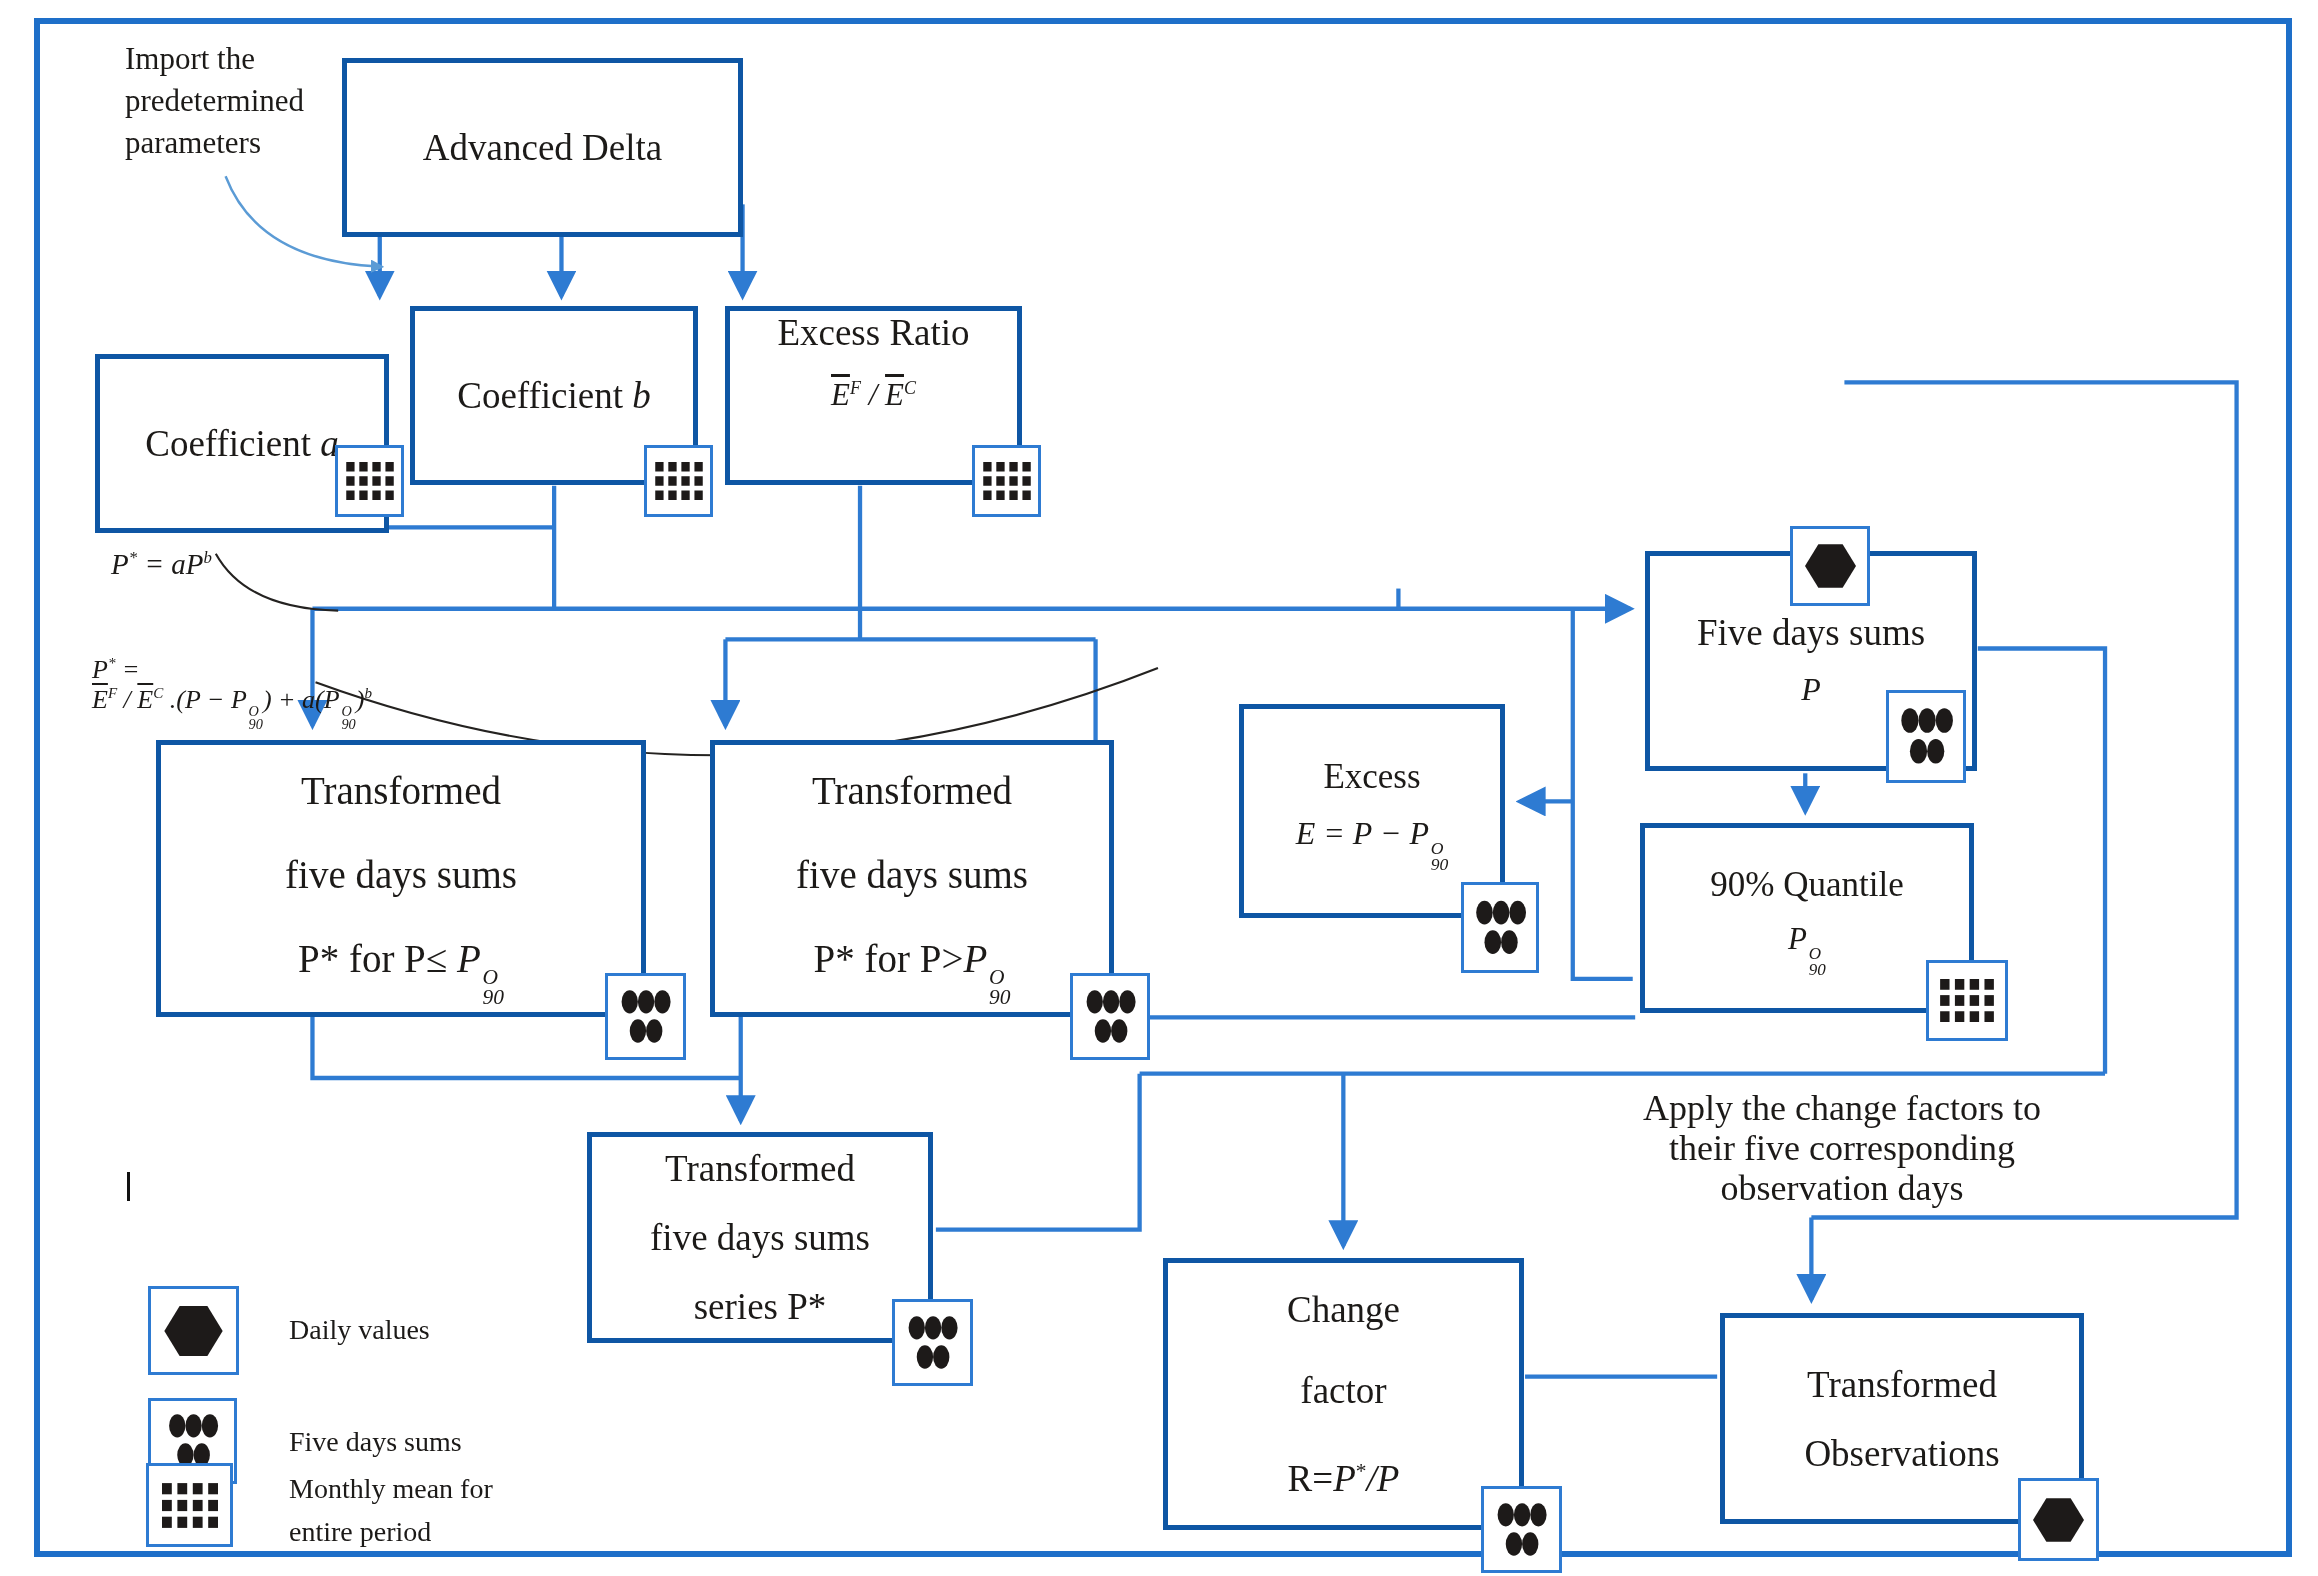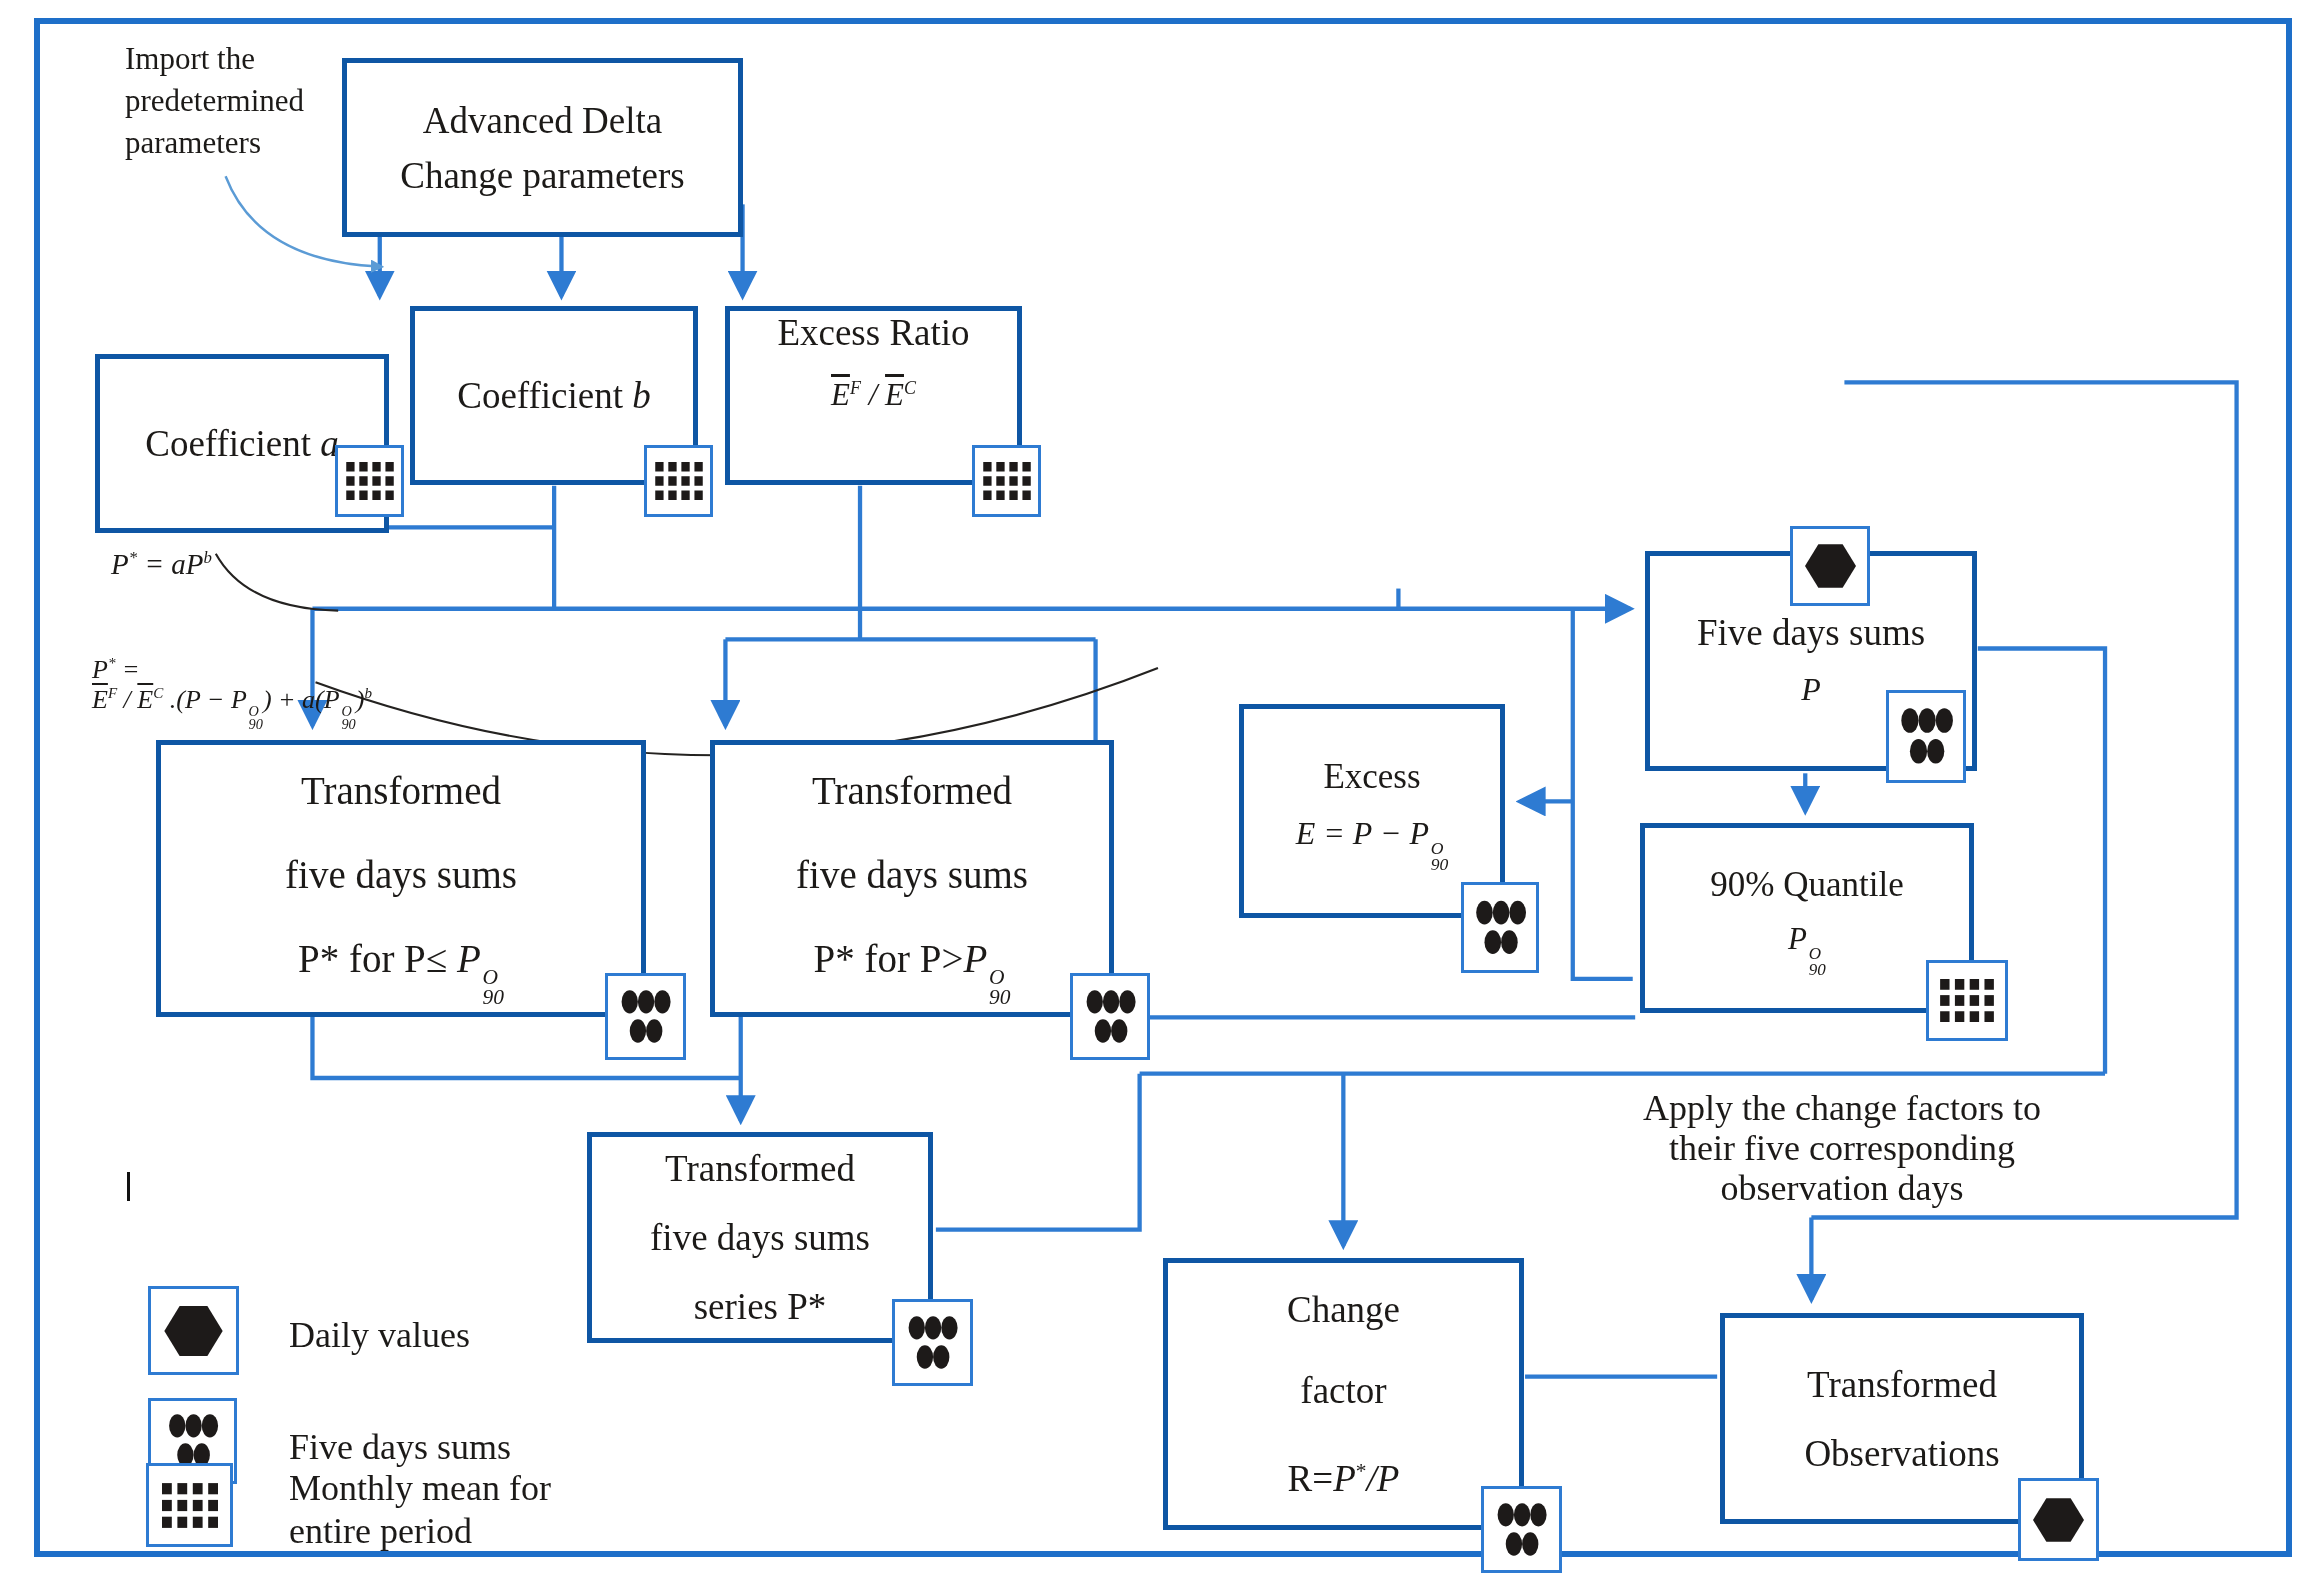--- a/index.html
+++ b/index.html
@@ -27,21 +27,21 @@
   .ov{text-decoration:overline;}
   sup,sub{font-size:0.58em;}
   .ss{display:inline-flex;flex-direction:column;align-items:flex-start;
       line-height:0.95;font-size:0.55em;vertical-align:-0.55em;font-style:italic;margin-left:1.8px;}
   .note{position:absolute;white-space:pre-line;}
   .icon{
     position:absolute;box-sizing:border-box;background:#ffffff;
     border:3.1px solid #2e7bd2;display:flex;align-items:center;justify-content:center;
   }
   .icon svg{display:block;}
-  .legend-label{position:absolute;font-size:36px;white-space:pre-line;}
+  .legend-label{position:absolute;font-size:28px;white-space:pre-line;}
   .cursor-mark{position:absolute;width:3.1px;height:29px;background:#111;}
 </style>
 </head>
 <body>
 
 <div id="canvas">
 
   <svg class="wires" viewBox="0 0 3789 2576">
     <defs>
       <marker id="arr" viewBox="0 0 10 10" refX="8.5" refY="5" markerWidth="7" markerHeight="7" orient="auto-start-reverse" markerUnits="strokeWidth">
@@ -114,21 +114,20 @@
     <span>P</span><sup>*</sup><span> =</span>
     <span class="ov">E</span><sup>F</sup><span> / </span><span class="ov">E</span><sup>C</sup><span> .(P − </span><span>P</span><span class="ss"><span>O</span><span>90</span></span><span>) + a(</span><span>P</span><span class="ss"><span>O</span><span>90</span></span><span>)</span><sup>b</sup>
   </div>
 
   <div class="note" style="left:1530px;top:1088px;width:624px;font-size:36px;line-height:40px;text-align:center;">Apply the change factors to
 their five corresponding
 observation days</div>
 
   <div class="box" style="left:342px;top:58px;width:401px;height:179px;font-size:37px;line-height:55px;text-align:right;">
     <div class="bl">Advanced Delta</div>
-    <div class="bl">Change parameters</div>
   </div>
 
   <div class="box" style="left:95px;top:306px;width:294px;height:179px;font-size:37px;margin-top:48px;">
     <div class="bl"><span>Coefficient </span><span class="it">a</span></div>
   </div>
 
   <div class="box" style="left:410px;top:306px;width:288px;height:179px;font-size:37px;">
     <div class="bl"><span>Coefficient </span><span class="it">b</span></div>
   </div>
 

